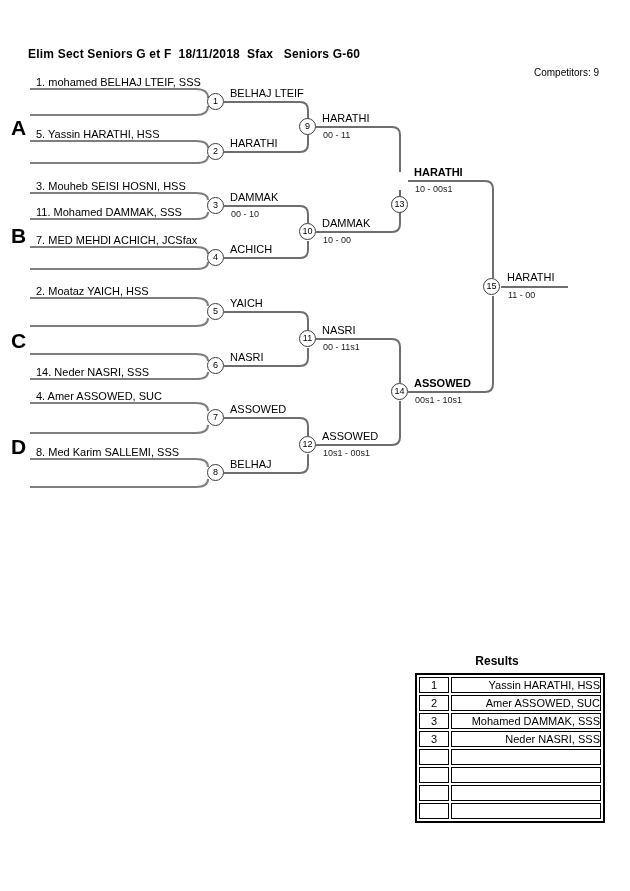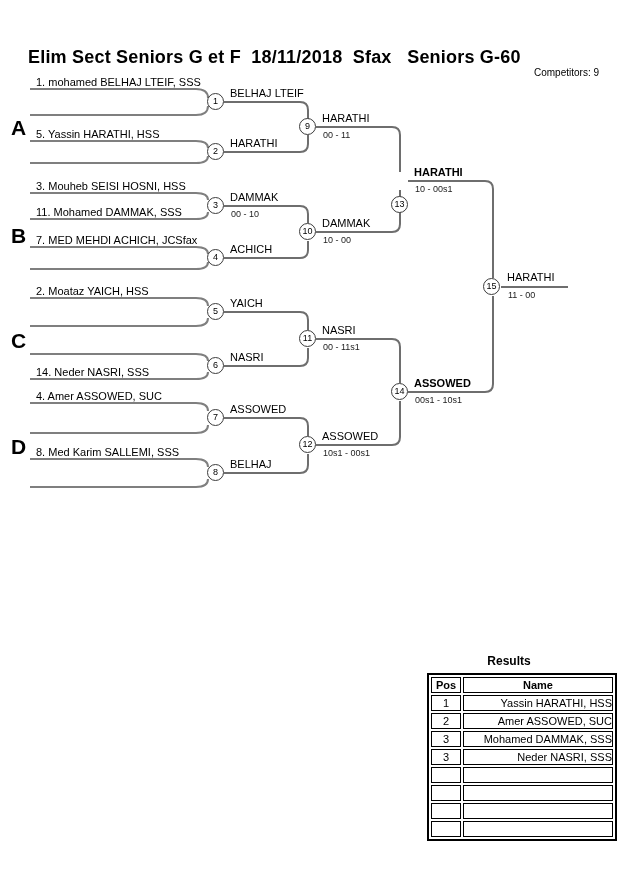--- a/index.html
+++ b/index.html
@@ -1,30 +1,30 @@
 <!DOCTYPE html>
 <html><head>
 <meta charset="utf-8">
 <style>
   html,body{margin:0;padding:0;background:#fff;}
   #page{position:relative;width:630px;height:891px;background:#fff;overflow:hidden;
         font-family:"Liberation Sans",sans-serif;color:#000;}
   #lines{position:absolute;left:0;top:0;}
   .abs{position:absolute;white-space:pre;}
-  .title{font-size:18px;font-weight:bold;letter-spacing:.2px;}
+  .title{font-size:12px;font-weight:bold;letter-spacing:.2px;}
   .comp{font-size:10px;}
   .sec{font-size:21px;font-weight:bold;line-height:1;}
   .pname{font-size:11px;}
   .wname{font-size:11px;}
   .wbold{font-weight:bold;}
   .score{font-size:9px;color:#222;}
   .badge{position:absolute;width:15px;height:15px;border:1px solid #3c3c3c;border-radius:50%;
          background:#fff;font-size:9px;display:flex;align-items:center;justify-content:center;
          line-height:1;z-index:2;}
-  .results-wrap{position:absolute;left:427px;top:654px;width:164px;}
+  .results-wrap{position:absolute;left:415px;top:654px;width:164px;}
   .results-title{font-size:12px;font-weight:bold;text-align:center;margin-bottom:5px;}
   table.res{border-collapse:separate;border-spacing:2px;border:2px solid #000;background:#fff;width:190px;}
   table.res td,table.res th{border:1px solid #000;font-size:11px;height:14px;padding:0 0 0 0;}
   table.res th{font-weight:bold;text-align:center;}
   td.pos{width:28px;text-align:center;}
   td.nm{text-align:right;padding-left:6px;}
 </style>
 </head>
 <body>
 
@@ -128,24 +128,20 @@
   <div class="abs wname wbold" style="left:414px;top:377px;">ASSOWED</div>
   <div class="abs score" style="left:415px;top:395px;">00s1 - 10s1</div>
 
   <div class="abs wname" style="left:507px;top:271px;">HARATHI</div>
   <div class="abs score" style="left:508px;top:290px;">11 - 00</div>
 
   <div class="results-wrap">
     <div class="results-title">Results</div>
     <table class="res">
       <tbody>
-          <tr>
-        <th class="pos">Pos</th>
-        <th>Name</th>
-      </tr>
       <tr>
         <td class="pos">1</td>
         <td class="nm">Yassin HARATHI, HSS</td>
       </tr>
       <tr>
         <td class="pos">2</td>
         <td class="nm">Amer ASSOWED, SUC</td>
       </tr>
       <tr>
         <td class="pos">3</td>

